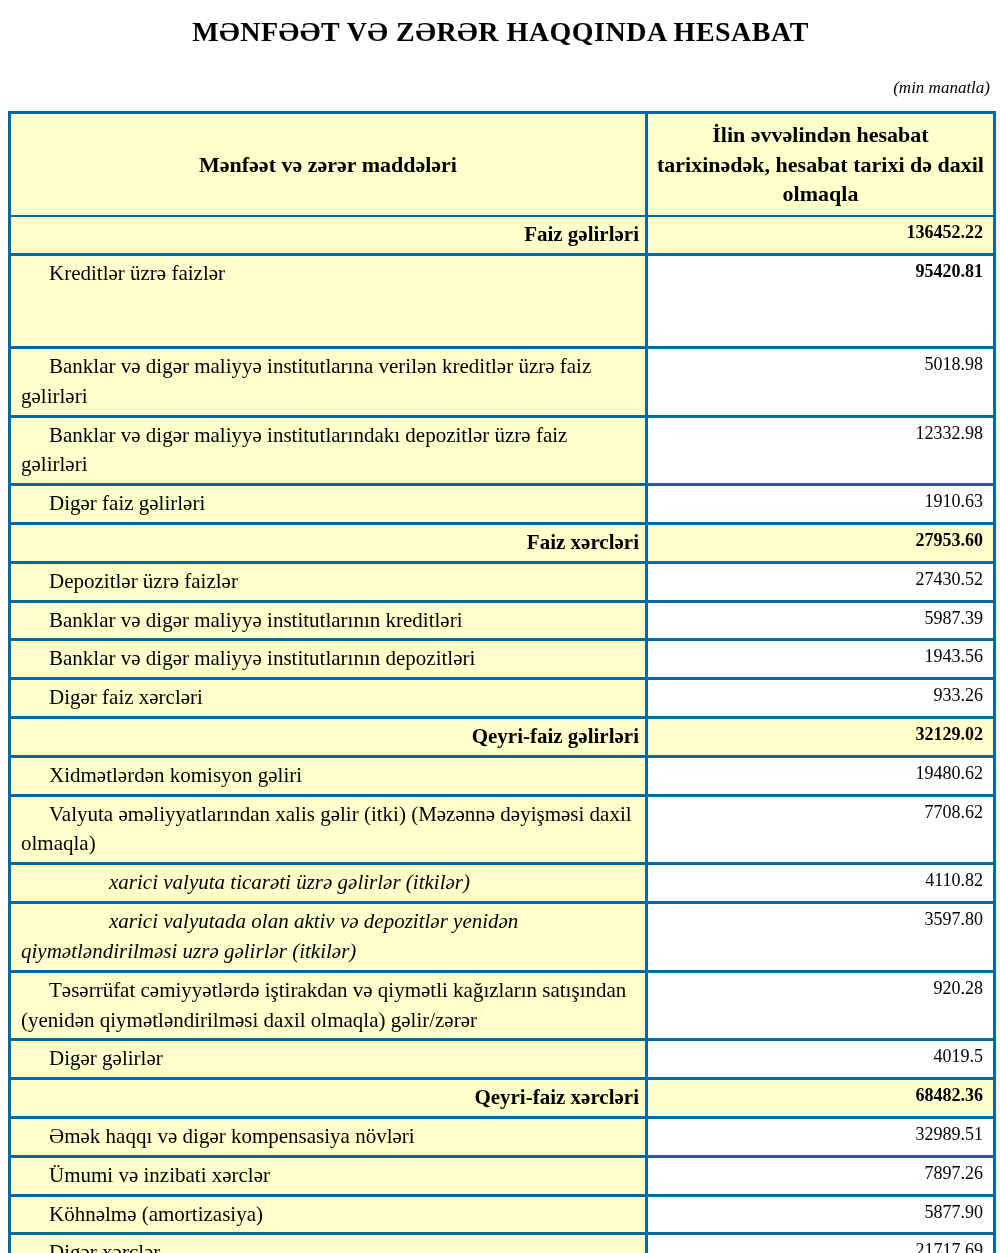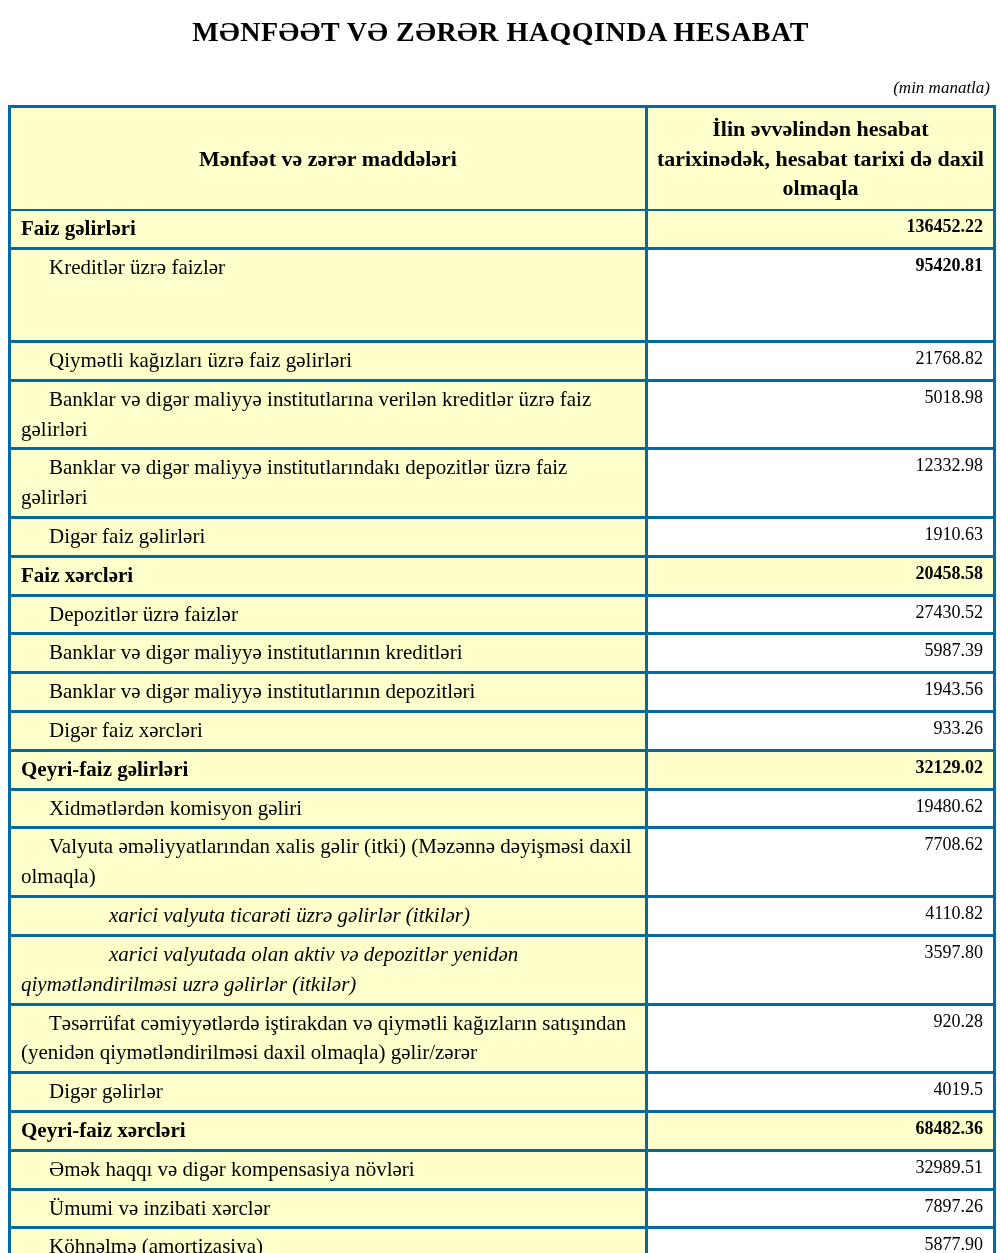--- a/index.html
+++ b/index.html
@@ -19,21 +19,21 @@
     text-align: center;
     font-size: 28px;
     font-weight: bold;
     letter-spacing: 0.5px;
     margin: 6px 0 30px 0;
   }
   .unit-note {
     text-align: right;
     font-style: italic;
     font-size: 17px;
-    margin: 0 3px 7px 0;
+    margin: 0 3px 13px 0;
   }
   table.pl-table {
     width: 985px;
     border-collapse: collapse;
     table-layout: fixed;
     border: 2px solid #000;
   }
   .pl-table th, .pl-table td {
     border: 3px solid #0369a1;
     vertical-align: top;
@@ -61,21 +61,21 @@
     background: #ffffff;
     font-size: 18px;
     line-height: 1.42;
     padding: 3px 10px 3px 6px;
     text-align: right;
   }
   
   tr.detail td.label { text-indent: 28px; }
   tr.sub td.label    { text-indent: 88px; font-style: italic; }
   
-  tr.section td.label { font-weight: bold; }
+  tr.section td.label { font-weight: bold; text-align: right; }
   tr.section td.value { font-weight: bold; background: #FFFFCC; }
   tr.section td { border-top-width: 2px; border-bottom-width: 2px; }
   tr.bold-value td.value { font-weight: bold; }
   tr.tall td { height: 93px; }
   tr.tall td.label, tr.tall td.value { border-bottom-width: 2px; }
 </style>
 </head>
 <body>
 
 <div class="page">
@@ -98,38 +98,34 @@
     <tbody id="pl-rows">
         <tr class="section">
           <td class="label">Faiz gəlirləri</td>
           <td class="value">136452.22</td>
         </tr>
         <tr class="detail bold-value tall">
           <td class="label">Kreditlər üzrə faizlər</td>
           <td class="value">95420.81</td>
         </tr>
         <tr class="detail">
-          <td class="label">Qiymətli kağızları üzrə faiz gəlirləri</td>
-          <td class="value">21768.82</td>
-        </tr>
-        <tr class="detail">
           <td class="label">Banklar və digər maliyyə institutlarına verilən kreditlər üzrə faiz gəlirləri</td>
           <td class="value">5018.98</td>
         </tr>
         <tr class="detail">
           <td class="label">Banklar və digər maliyyə institutlarındakı depozitlər üzrə faiz gəlirləri</td>
           <td class="value">12332.98</td>
         </tr>
         <tr class="detail">
           <td class="label">Digər faiz gəlirləri</td>
           <td class="value">1910.63</td>
         </tr>
         <tr class="section">
           <td class="label">Faiz xərcləri</td>
-          <td class="value">20458.58</td>
+          <td class="value">27953.60</td>
         </tr>
         <tr class="detail">
           <td class="label">Depozitlər üzrə faizlər</td>
           <td class="value">27430.52</td>
         </tr>
         <tr class="detail">
           <td class="label">Banklar və digər maliyyə institutlarının kreditləri</td>
           <td class="value">5987.39</td>
         </tr>
         <tr class="detail">

